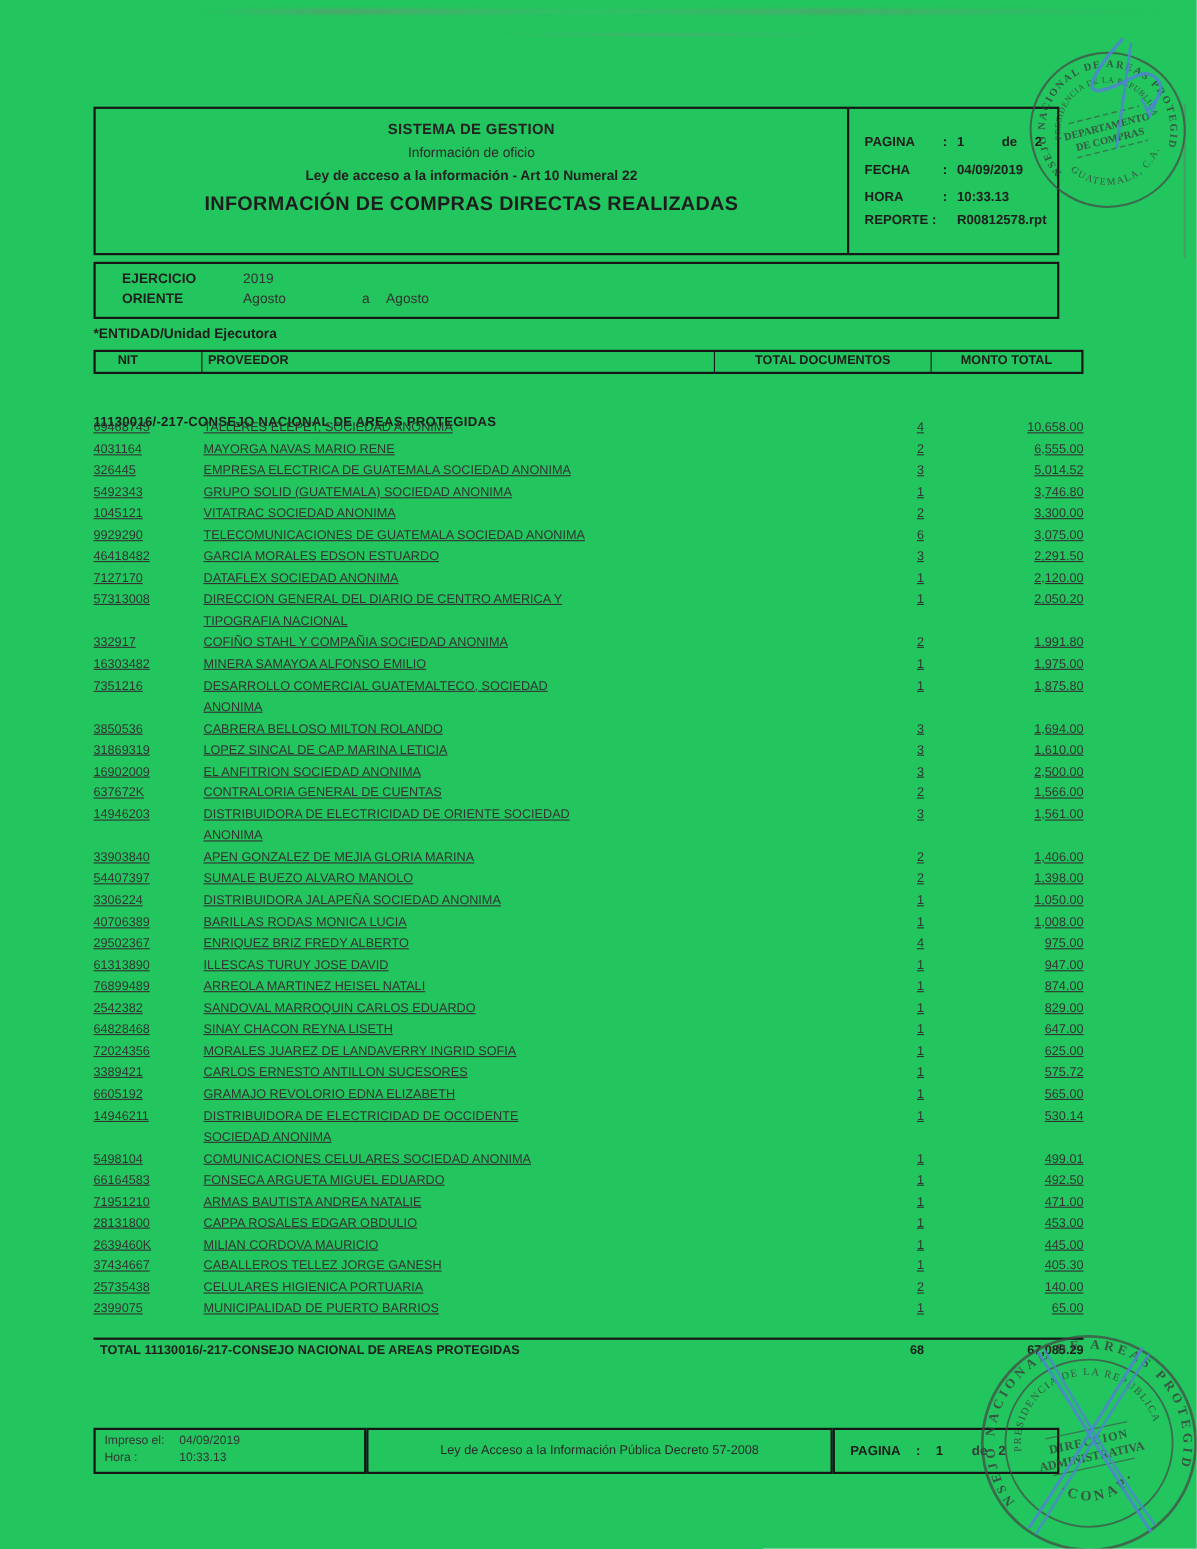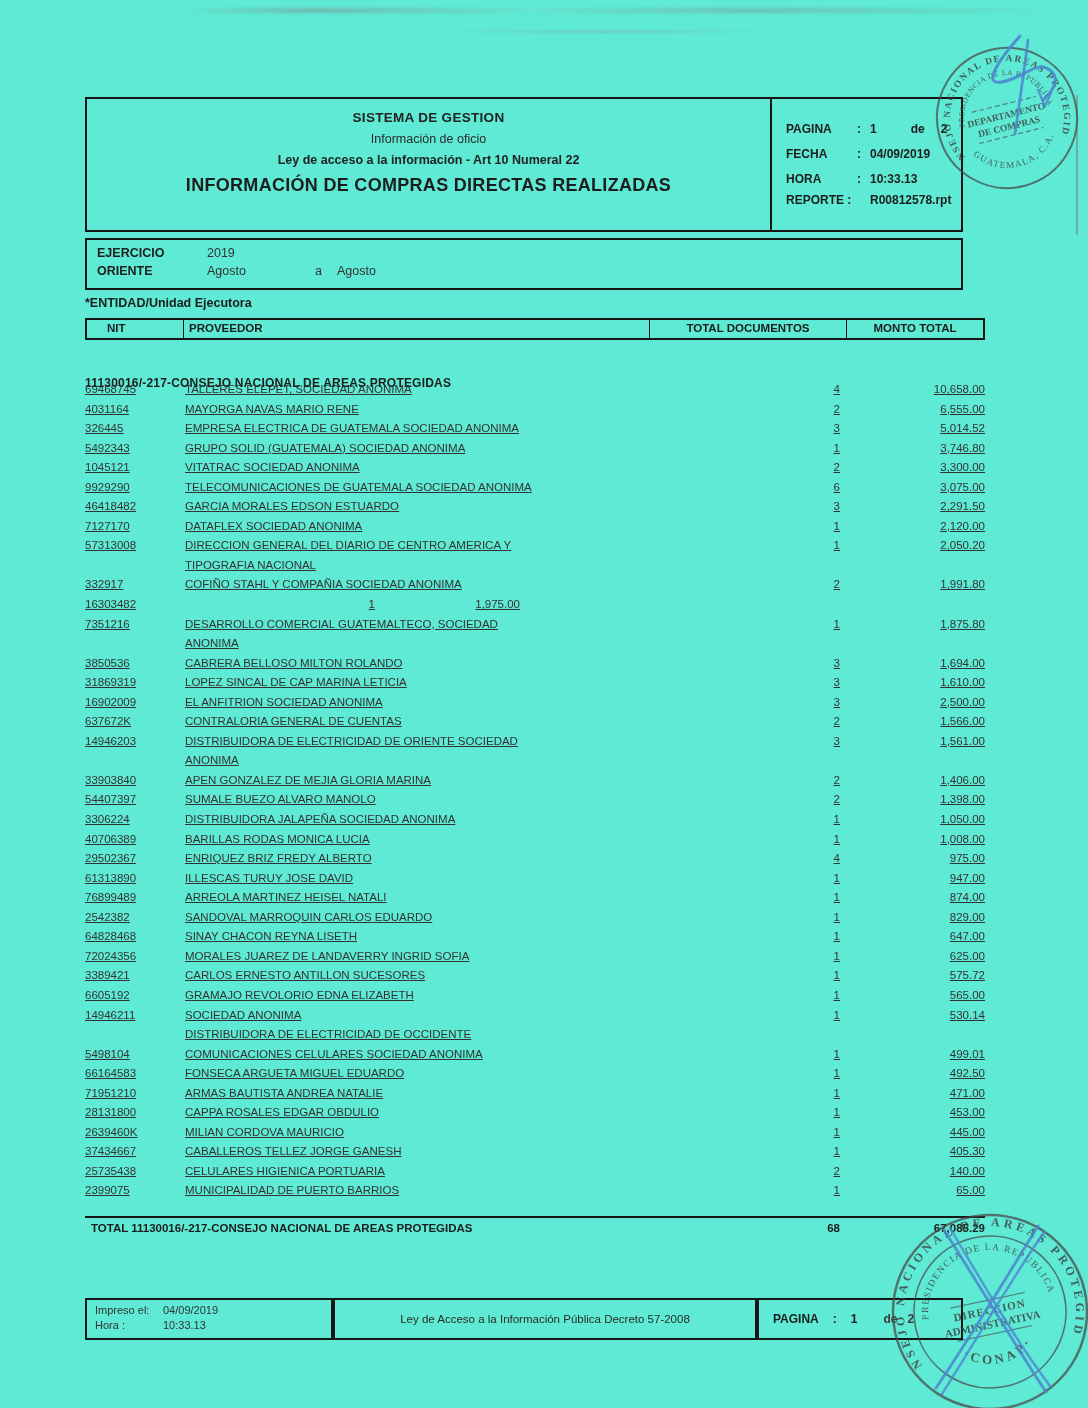--- a/index.html
+++ b/index.html
@@ -1,17 +1,17 @@
 <!DOCTYPE html>
 <html><head>
 <meta charset="utf-8">
 <style>
   html,body { margin:0; padding:0; background:#e8e8e8; }
   .sheet {
-    position:relative; width:1088px; height:1408px; background:#5eead4;
+    position:relative; width:1088px; height:1408px; background:#22c55e;
     font-family:"Liberation Sans", sans-serif; color:#2e2e2e; overflow:hidden;
     margin:0 auto;
   }
   .abs { position:absolute; }
 
   
   .smudge1 { top:8px; left:180px; width:880px; height:5px;
     background:linear-gradient(90deg, rgba(150,150,150,0), rgba(130,130,130,.45) 15%, rgba(170,170,170,.08) 40%, rgba(130,130,130,.38) 65%, rgba(150,150,150,0));
     filter:blur(1.4px); }
   .smudge2 { top:30px; left:440px; width:330px; height:3px;
@@ -29,21 +29,21 @@
   .header-right { flex:1; border-left:2px solid #161616; padding:23px 0 0 14px; font-size:12px; font-weight:bold; color:#1d1d1d; }
   .hr-row { display:flex; margin-bottom:11px; }
   .hr-row.tight { margin-bottom:2px; margin-top:-4px; }
   .hr-label { width:62px; }
   .hr-colon { width:22px; text-align:center; }
   .hr-val { }
   .hr-de { margin-left:34px; }
   .hr-de2 { margin-left:16px; }
 
   
-  .period-box { top:238px; left:85px; width:878px; height:52px; border:2px solid #161616; box-sizing:border-box; padding:6px 0 0 10px; font-size:12.5px; }
+  .period-box { top:238px; left:85px; width:878px; height:52px; border:2px solid #161616; box-sizing:border-box; padding:6px 0 0 24px; font-size:12.5px; }
   .p-row { display:flex; margin-bottom:4px; }
   .p-label { width:110px; font-weight:bold; color:#1d1d1d; }
   .p-val { width:108px; color:#333; }
   .p-a { width:22px; color:#333; }
 
   .entity-label { top:296px; left:85px; font-weight:bold; font-size:12.5px; color:#1d1d1d; }
 
   
   .thead { top:318px; left:85px; width:900px; height:22px; border:2px solid #161616; box-sizing:border-box; display:flex; font-weight:bold; font-size:11.5px; color:#1d1d1d; }
   .th { box-sizing:border-box; padding-top:2px; }
@@ -247,20 +247,24 @@
         <div class="c-prov">
           <div class="prov-line">COFIÑO STAHL Y COMPAÑIA SOCIEDAD ANONIMA</div>
 
         </div>
         <div class="c-docs">2</div>
         <div class="c-amt">1,991.80</div>
       </div>
 
       <div class="row">
         <div class="c-nit">16303482</div>
+        <div class="c-prov">
+          <div class="prov-line">MINERA SAMAYOA ALFONSO EMILIO</div>
+
+        </div>
         <div class="c-docs">1</div>
         <div class="c-amt">1,975.00</div>
       </div>
 
       <div class="row">
         <div class="c-nit">7351216</div>
         <div class="c-prov">
           <div class="prov-line">DESARROLLO COMERCIAL GUATEMALTECO, SOCIEDAD</div>
           <div class="prov-line">ANONIMA</div>
         </div>
@@ -434,22 +438,22 @@
           <div class="prov-line">GRAMAJO REVOLORIO EDNA ELIZABETH</div>
 
         </div>
         <div class="c-docs">1</div>
         <div class="c-amt">565.00</div>
       </div>
 
       <div class="row">
         <div class="c-nit">14946211</div>
         <div class="c-prov">
+          <div class="prov-line">DISTRIBUIDORA DE ELECTRICIDAD DE OCCIDENTE</div>
           <div class="prov-line">SOCIEDAD ANONIMA</div>
-          <div class="prov-line">DISTRIBUIDORA DE ELECTRICIDAD DE OCCIDENTE</div>
         </div>
         <div class="c-docs">1</div>
         <div class="c-amt">530.14</div>
       </div>
 
       <div class="row">
         <div class="c-nit">5498104</div>
         <div class="c-prov">
           <div class="prov-line">COMUNICACIONES CELULARES  SOCIEDAD ANONIMA</div>
 

